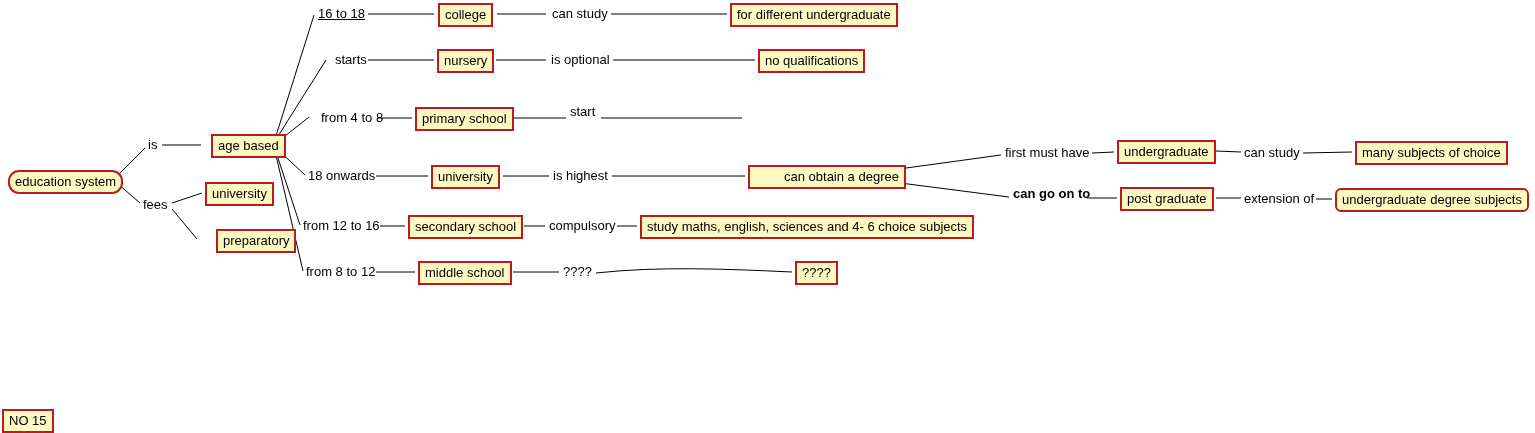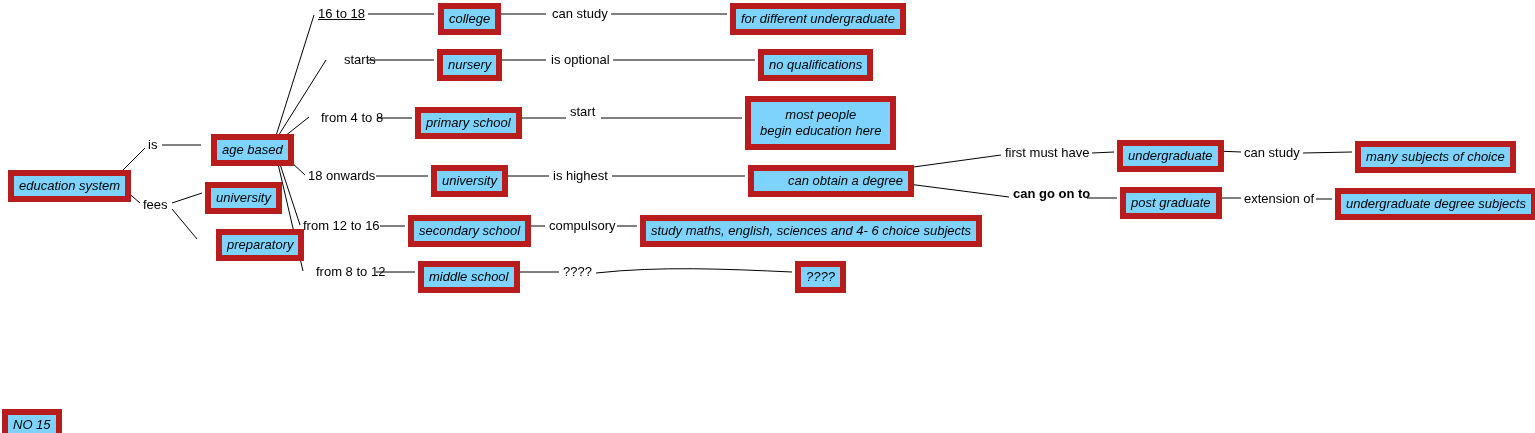--- a/index.html
+++ b/index.html
@@ -25,26 +25,25 @@
     height: 433px;
     pointer-events: none;
   }
   svg.wires line, svg.wires path {
     stroke: #000000;
     stroke-width: 1;
     fill: none;
   }
   .node {
     position: absolute;
-    border: 6px solid #b91c1c;
-    background: #7dd3fc;
+    border: 2px solid #b91c1c;
+    background: #fef9c3;
     padding: 2px 5px;
     white-space: nowrap;
     line-height: 16px;
-    font-style: italic;
   }
   .node.multiline {
     white-space: pre-line;
     text-align: center;
     padding: 5px 9px;
   }
   .edge-label {
     position: absolute;
     white-space: nowrap;
     line-height: 16px;
@@ -100,71 +99,69 @@
 
     <line x1="1092" y1="153" x2="1114" y2="152"></line>
     <line x1="1216" y1="151" x2="1241" y2="152"></line>
     <line x1="1303" y1="153" x2="1352" y2="152"></line>
 
     <line x1="1087" y1="198" x2="1117" y2="198"></line>
     <line x1="1216" y1="198" x2="1241" y2="198"></line>
     <line x1="1316" y1="199" x2="1332" y2="199"></line>
   </svg>
 
-  <div class="node" style="left:8px;   top:170px;">education system</div>
+  <div class="node" style="left:8px;   top:170px;border-radius:11px;">education system</div>
   <div class="node" style="left:203px; top:134px;margin-left:8px;">age based</div>
   <div class="node" style="left:205px; top:182px;">university</div>
   <div class="node" style="left:200px; top:229px;margin-left:16px;">preparatory</div>
 
   <div class="node" style="left:438px; top:3px;">college</div>
   <div class="node" style="left:730px; top:3px;">for different undergraduate</div>
 
   <div class="node" style="left:437px; top:49px;">nursery</div>
   <div class="node" style="left:758px; top:49px;">no qualifications</div>
 
   <div class="node" style="left:415px; top:107px;">primary school</div>
-  <div class="node multiline" style="left:745px; top:96px;">most people
-begin education here</div>
 
   <div class="node" style="left:431px; top:165px;">university</div>
   <div class="node" style="left:748px; top:165px;padding-left:34px;">can obtain a degree</div>
 
   <div class="node" style="left:408px; top:215px;">secondary school</div>
   <div class="node" style="left:640px; top:215px;">study maths, english, sciences and 4- 6 choice subjects</div>
 
   <div class="node" style="left:418px; top:261px;">middle school</div>
   <div class="node" style="left:795px; top:261px;">????</div>
 
   <div class="node" style="left:1117px; top:140px;">undergraduate</div>
   <div class="node" style="left:1355px; top:141px;">many subjects of choice</div>
 
   <div class="node" style="left:1120px; top:187px;">post graduate</div>
-  <div class="node" style="left:1335px; top:188px;">undergraduate degree subjects</div>
+  <div class="node" style="left:1335px; top:188px;border-radius:6px;">undergraduate degree subjects</div>
 
   <div class="node" style="left:2px; top:409px;">NO 15</div>
 
   <span class="edge-label" style="left:148px; top:137px;">is</span>
   <span class="edge-label" style="left:143px; top:197px;text-align:right;">fees</span>
 
   <span class="edge-label" style="left:318px; top:6px;text-decoration:underline;">16 to 18</span>
   <span class="edge-label" style="left:552px; top:6px;">can study</span>
 
-  <span class="edge-label" style="left:344px; top:52px;">starts</span>
+  <span class="edge-label" style="left:335px; top:52px;">starts</span>
   <span class="edge-label" style="left:551px; top:52px;">is optional</span>
 
   <span class="edge-label" style="left:312px; top:110px;margin-left:9px;">from 4 to 8</span>
   <span class="edge-label" style="left:570px; top:104px;">start</span>
 
   <span class="edge-label" style="left:308px; top:168px;">18 onwards</span>
   <span class="edge-label" style="left:553px; top:168px;">is highest</span>
 
   <span class="edge-label" style="left:303px; top:218px;">from 12 to 16</span>
   <span class="edge-label" style="left:549px; top:218px;">compulsory</span>
 
-  <span class="edge-label" style="left:316px; top:264px;">from 8 to 12</span>
+  <span class="edge-label" style="left:306px; top:264px;">from 8 to 12</span>
   <span class="edge-label" style="left:563px; top:264px;">????</span>
 
   <span class="edge-label" style="left:1005px; top:145px;">first must have</span>
   <span class="edge-label" style="left:1244px; top:145px;">can study</span>
 
   <span class="edge-label" style="left:1013px; top:186px;font-weight:bold;">can go on to</span>
   <span class="edge-label" style="left:1244px; top:191px;">extension of</span>
 
 </div>
 

